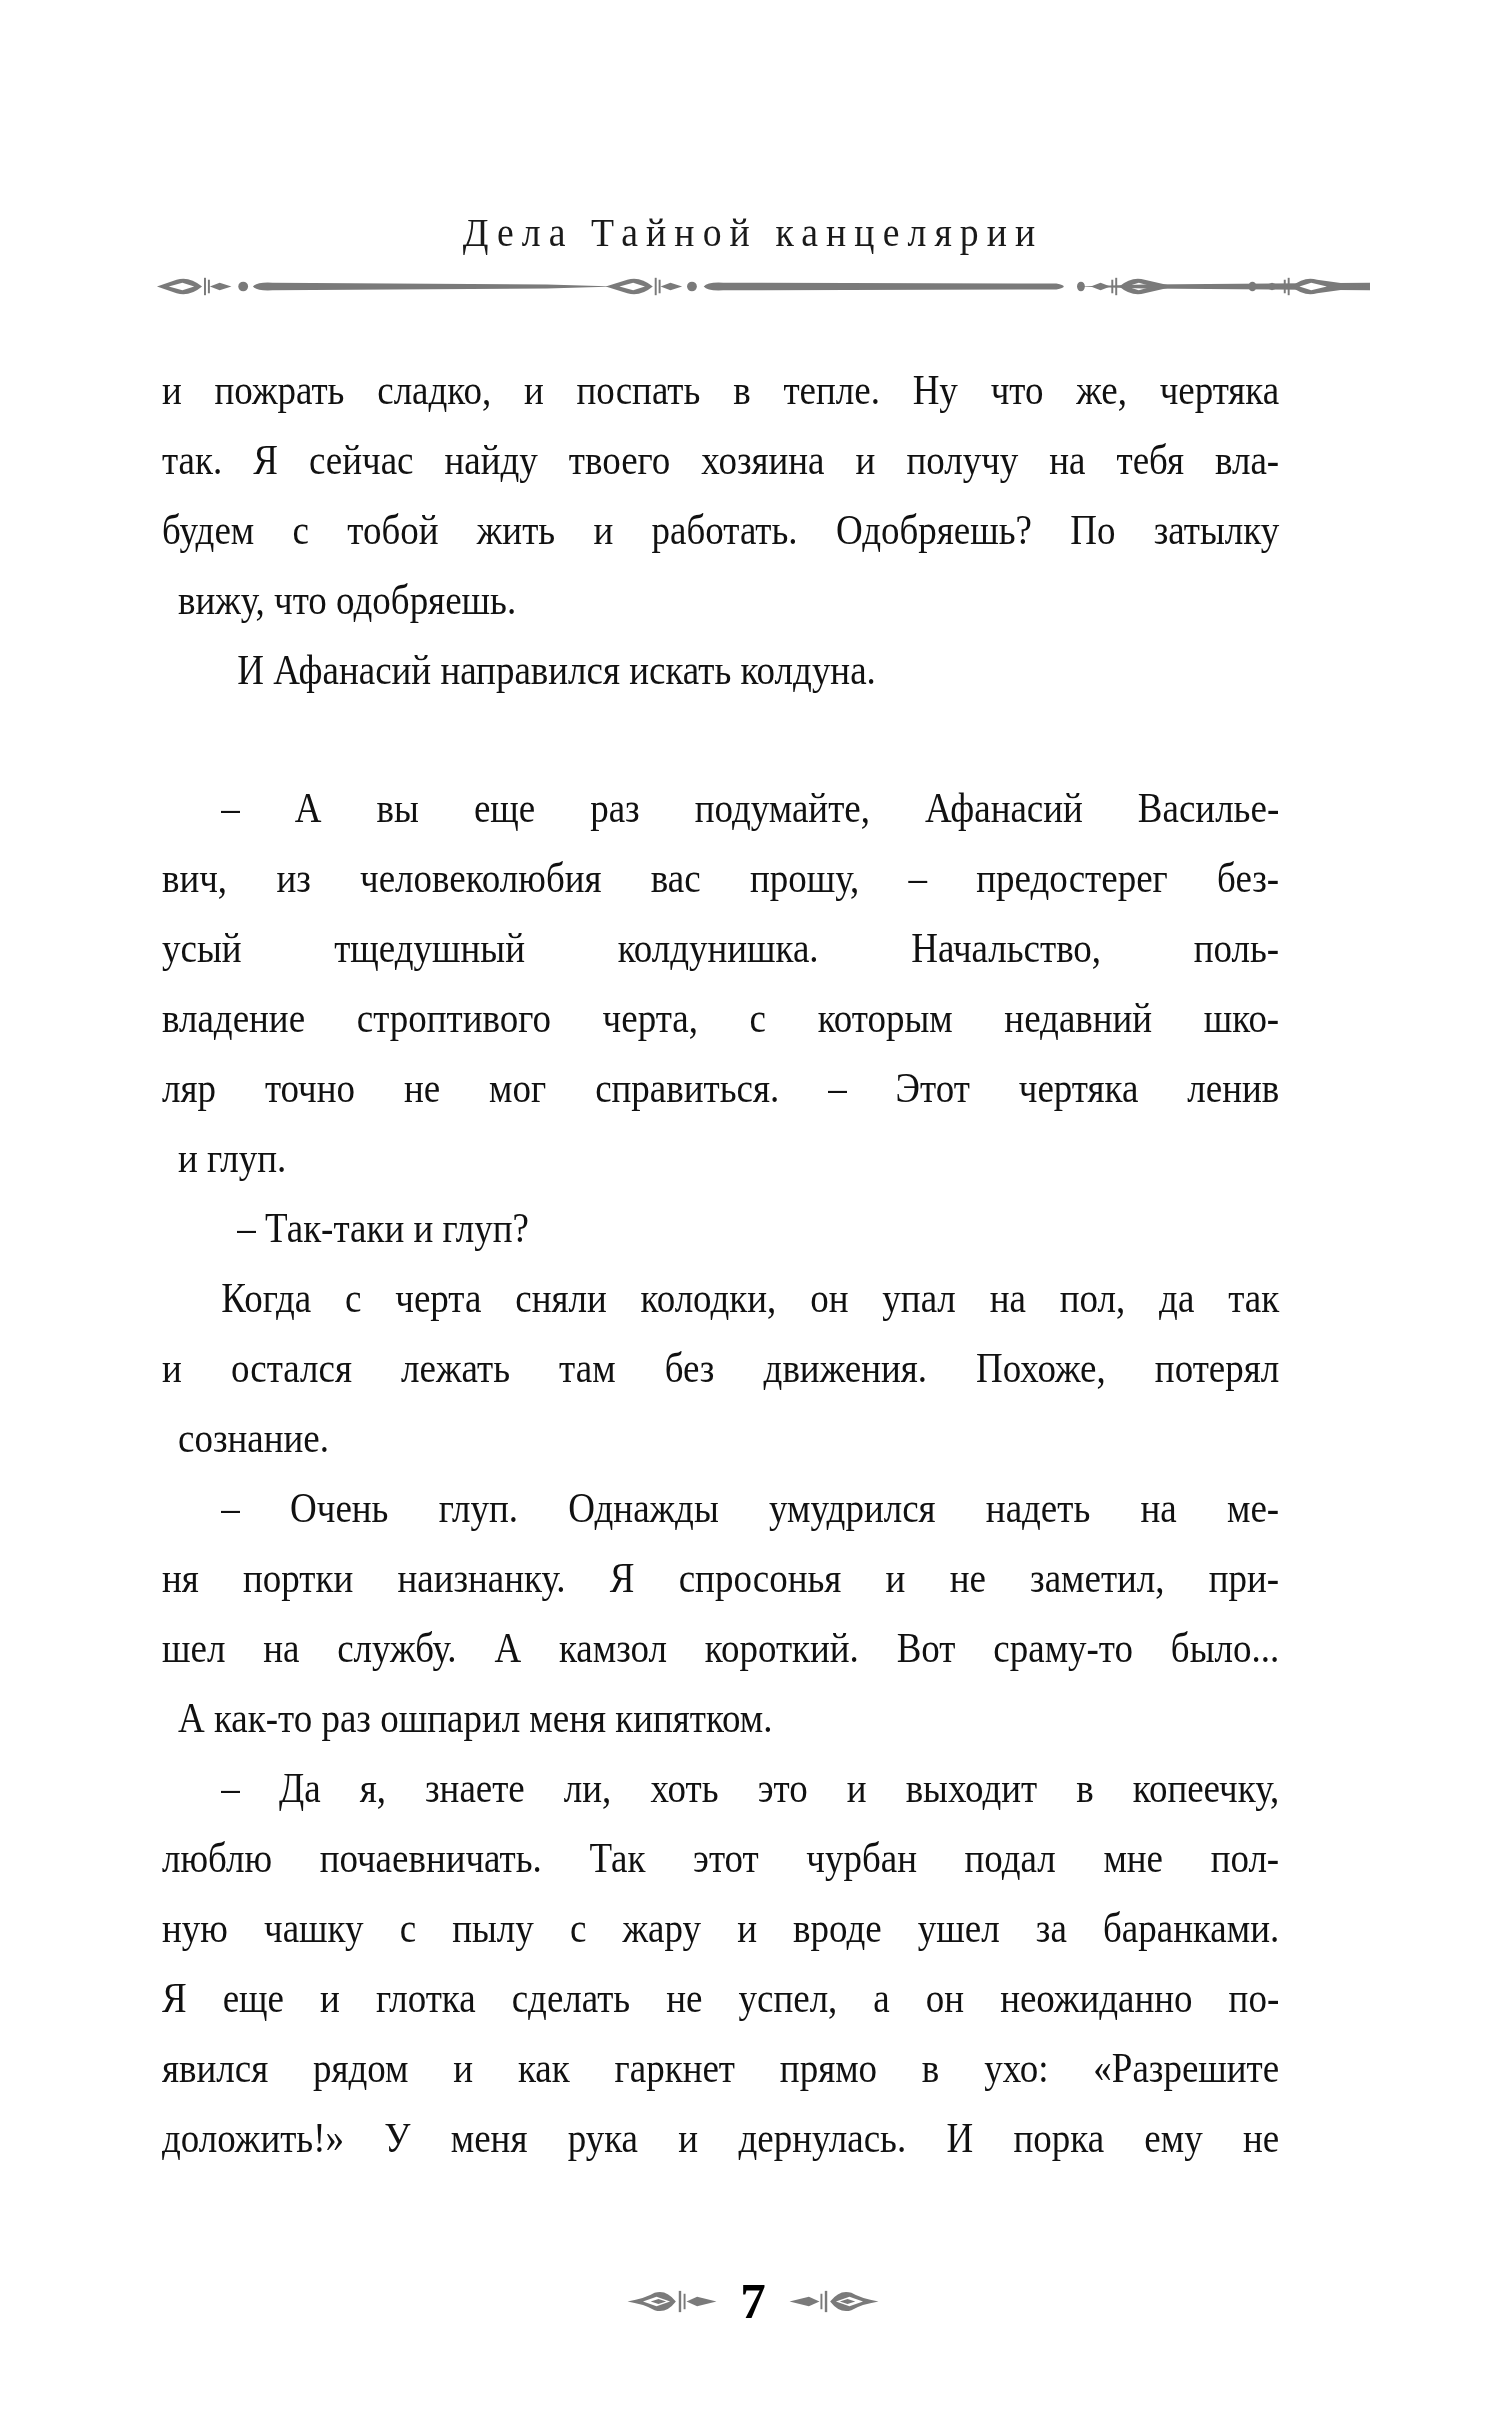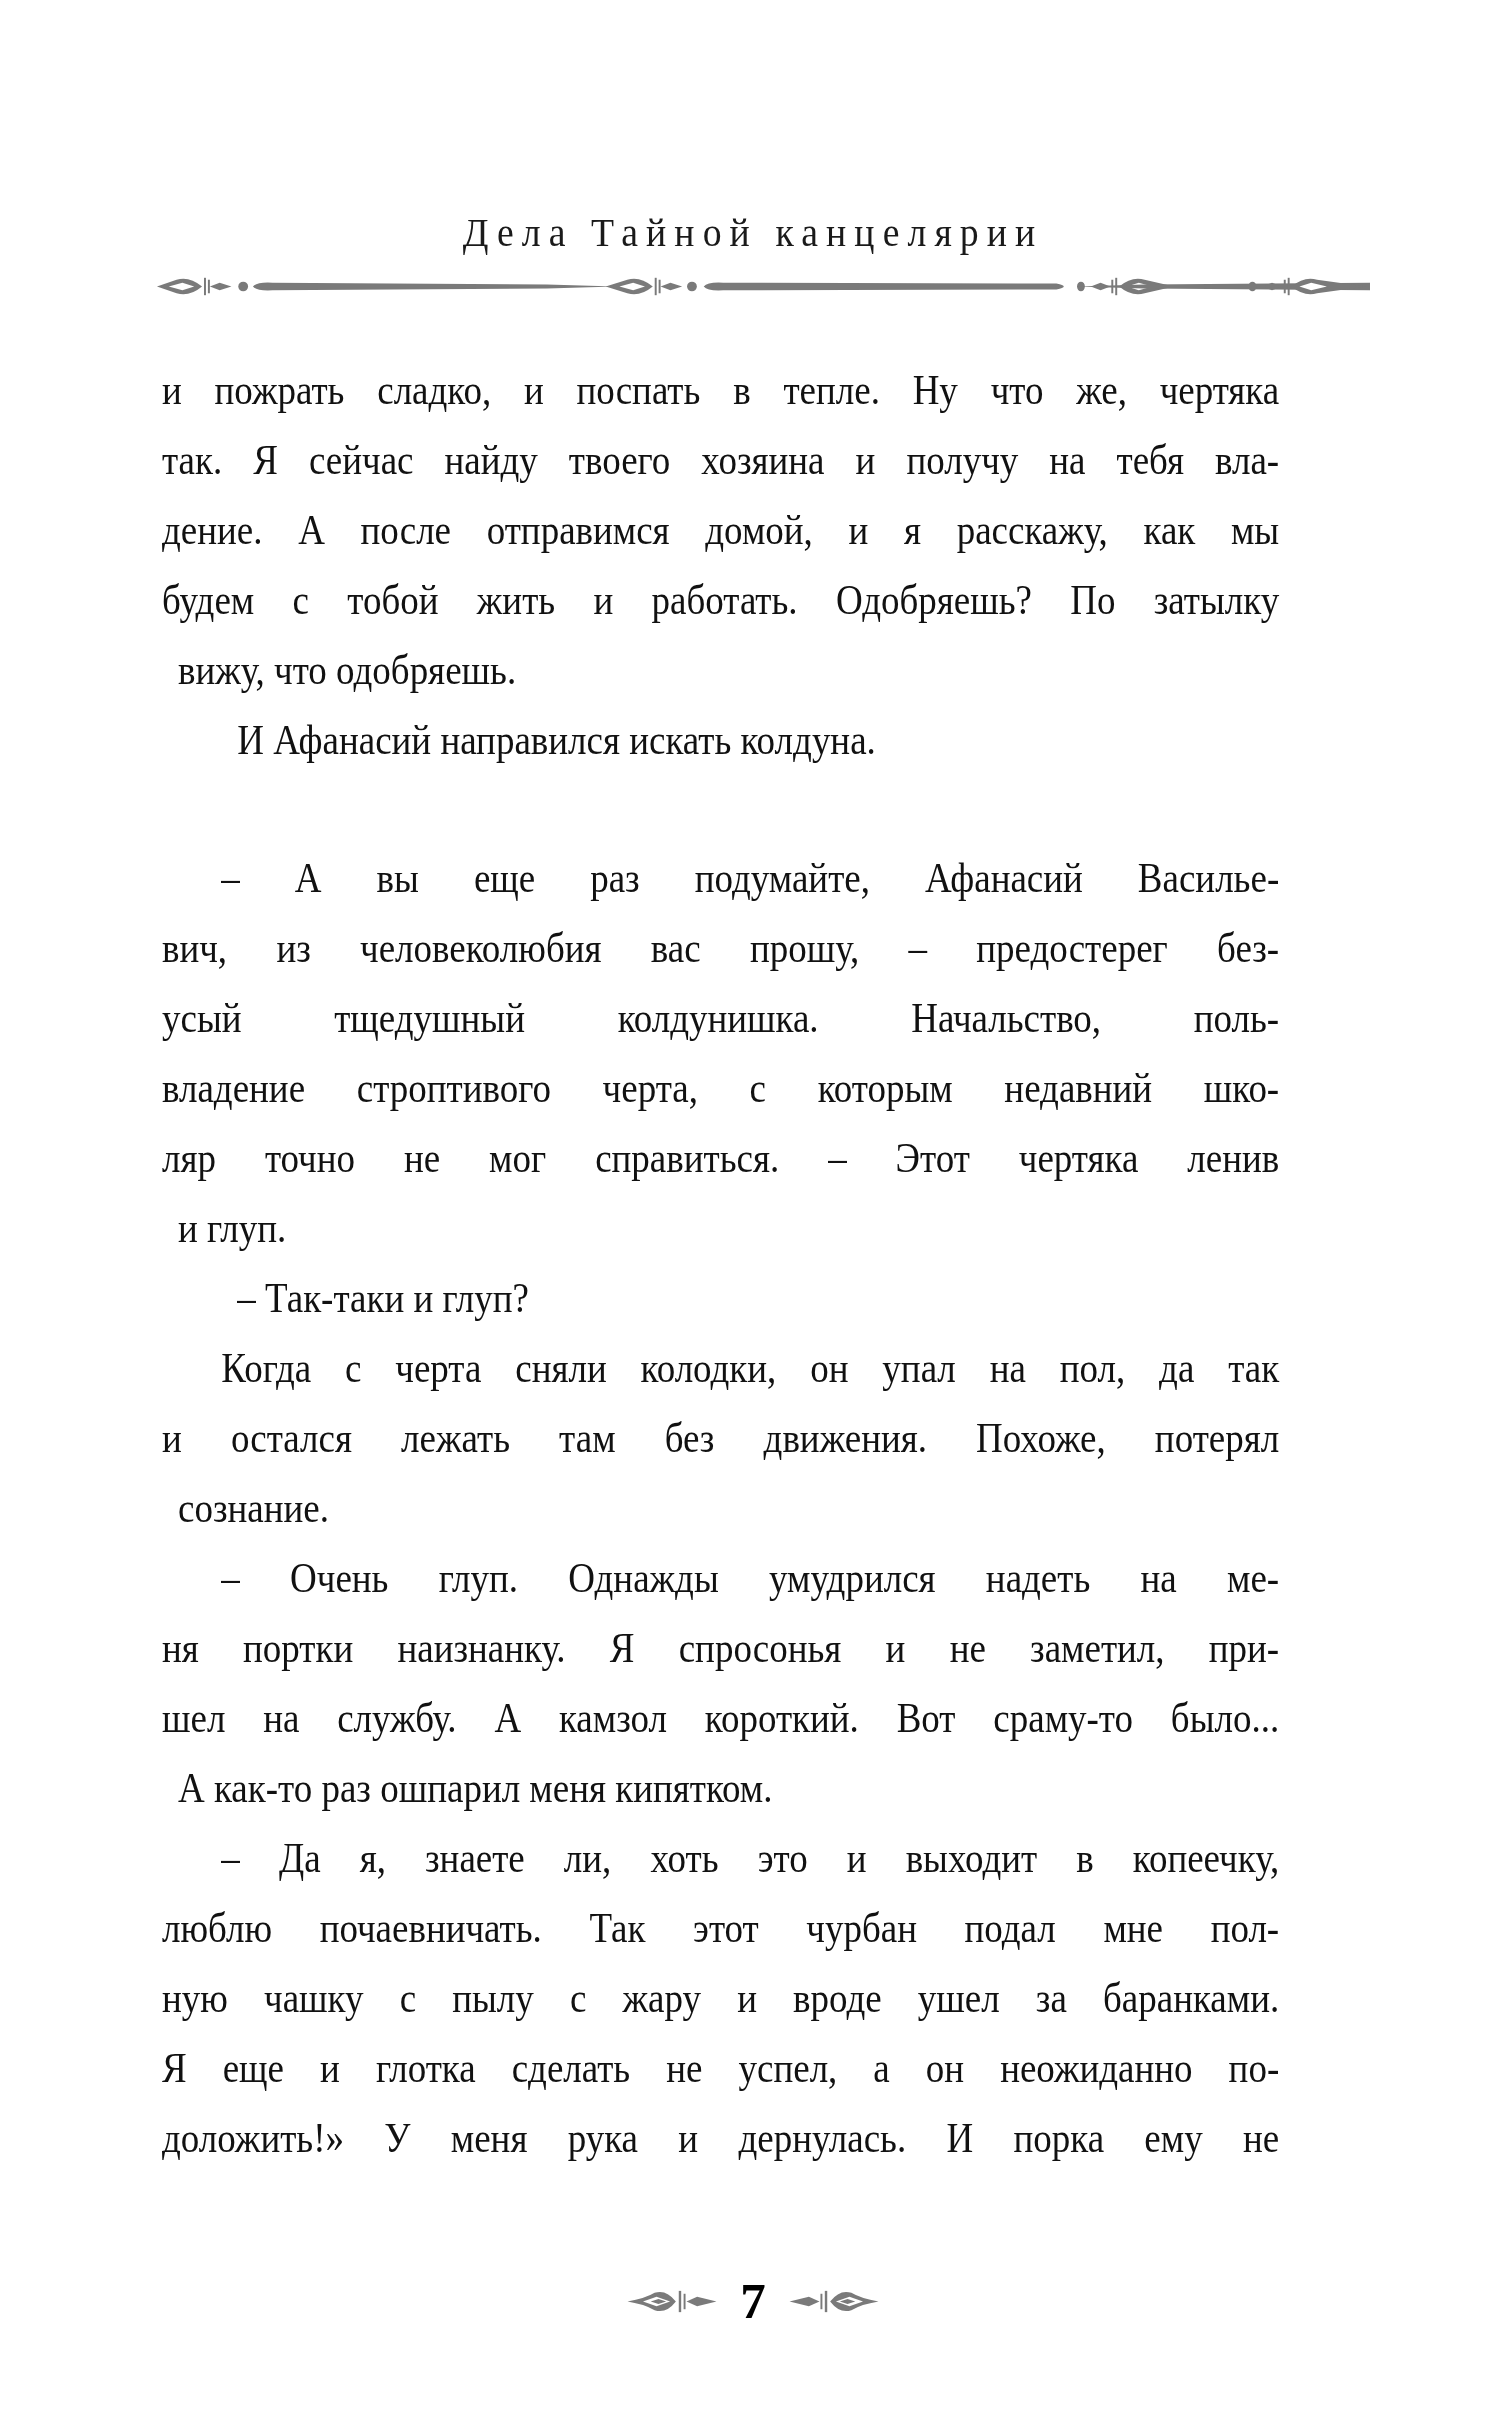--- a/index.html
+++ b/index.html
@@ -135,21 +135,20 @@
     <rect x="1152" y="8" width="2" height="14"></rect>
     <rect x="1156" y="6" width="2" height="18"></rect>
     <path d="M1160 15 Q1173 4 1186 8 L1236 15 L1186 22 Q1173 26 1160 15 Z"></path>
     <path d="M1168 15 L1180 11 L1196 15 L1180 19 Z" fill="#ffffff"></path>
   </g>
 </svg>
 
 <div class="body-text" id="body-text">
     <div class="line"><span class="inner">и пожрать сладко, и поспать в тепле. Ну что же, чертяка</span></div>
     <div class="line"><span class="inner">так. Я сейчас найду твоего хозяина и получу на тебя вла-</span></div>
-    <div class="line"><span class="inner">дение. А после отправимся домой, и я расскажу, как мы</span></div>
     <div class="line"><span class="inner">будем с тобой жить и работать. Одобряешь? По затылку</span></div>
     <div class="line last"><span class="inner">вижу, что одобряешь.</span></div>
     <div class="line indent last"><span class="inner">И Афанасий направился искать колдуна.</span></div>
     <div class="gap"></div>
     <div class="line indent"><span class="inner">– А вы еще раз подумайте, Афанасий Василье-</span></div>
     <div class="line"><span class="inner">вич, из человеколюбия вас прошу, – предостерег без-</span></div>
     <div class="line"><span class="inner">усый тщедушный колдунишка. Начальство, поль-</span></div>
     <div class="line"><span class="inner">владение строптивого черта, с которым недавний шко-</span></div>
     <div class="line"><span class="inner">ляр точно не мог справиться. – Этот чертяка ленив</span></div>
     <div class="line last"><span class="inner">и глуп.</span></div>
@@ -158,20 +157,21 @@
     <div class="line"><span class="inner">и остался лежать там без движения. Похоже, потерял</span></div>
     <div class="line last"><span class="inner">сознание.</span></div>
     <div class="line indent"><span class="inner">– Очень глуп. Однажды умудрился надеть на ме-</span></div>
     <div class="line"><span class="inner">ня портки наизнанку. Я спросонья и не заметил, при-</span></div>
     <div class="line"><span class="inner">шел на службу. А камзол короткий. Вот сраму-то было...</span></div>
     <div class="line last"><span class="inner">А как-то раз ошпарил меня кипятком.</span></div>
     <div class="line indent"><span class="inner">– Да я, знаете ли, хоть это и выходит в копеечку,</span></div>
     <div class="line"><span class="inner">люблю почаевничать. Так этот чурбан подал мне пол-</span></div>
     <div class="line"><span class="inner">ную чашку с пылу с жару и вроде ушел за баранками.</span></div>
     <div class="line"><span class="inner">Я еще и глотка сделать не успел, а он неожиданно по-</span></div>
+    <div class="line"><span class="inner">явился рядом и как гаркнет прямо в ухо: «Разрешите</span></div>
     <div class="line"><span class="inner">доложить!» У меня рука и дернулась. И порка ему не</span></div>
   </div>
 
 <div class="folio">
   <svg class="orn" viewBox="0 0 96 30">
     <g fill="#7a7a7a">
       <path d="M2 15 Q20 12 30 6 Q42 2 52 15 Q42 28 30 24 Q20 18 2 15 Z"></path>
       <path d="M18 15 L32 10 L46 15 L32 20 Z" fill="#ffffff"></path>
       <path d="M26 15 L34 12.5 L42 15 L34 17.5 Z"></path>
       <rect x="55" y="4" width="2.5" height="22"></rect>

